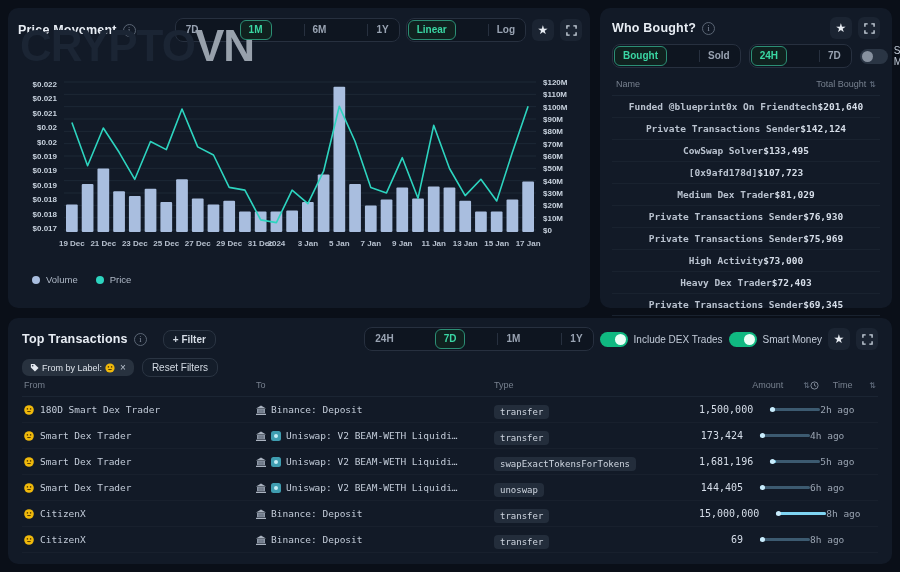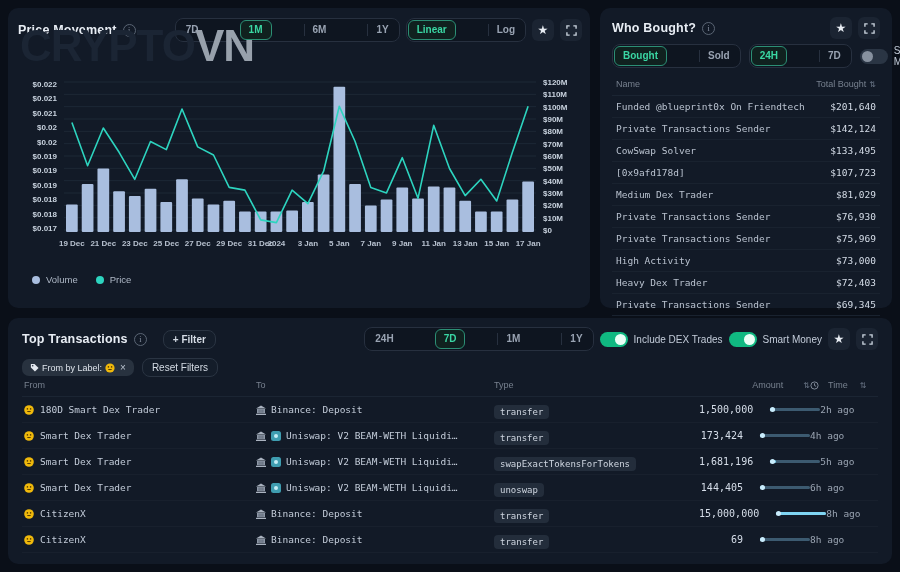--- a/index.html
+++ b/index.html
@@ -37,43 +37,43 @@
   .toggle-wrap{display:flex;align-items:center;gap:6px;}
   .toggle{width:28px;height:15px;border-radius:8px;background:#2a3544;position:relative;cursor:pointer;flex:none;}
   .toggle .knob{position:absolute;top:2px;left:2px;width:11px;height:11px;border-radius:50%;background:#87919f;}
   .toggle.on{background:#10b981;}
   .toggle.on .knob{left:auto;right:2px;background:#eafff6;}
   .toggle-label{font-size:10px;color:#c3ccd9;}
   .tbl-head{display:flex;align-items:center;font-size:9px;color:#77818f;margin-top:8px;
     padding:3px 4px 6px;border-bottom:1px solid #1b2533;}
   .sort{color:#6b7687;font-size:8px;margin-left:3px;}
   .who-rows{display:flex;flex-direction:column;}
-  .who-row{display:flex;align-items:center;justify-content:space-between;height:21px;
-    border-bottom:1px solid #19222f;padding:0 4px;cursor:pointer;}
+  .who-row{display:flex;align-items:center;justify-content:center;height:21px;
+    border-bottom:1px solid #19222f;padding:0 4px;cursor:pointer;font-weight:bold;}
   .mono{font-family:"DejaVu Sans Mono",monospace;}
   .who-name{font-size:9.5px;color:#b9c2cf;}
   .who-total{font-size:9.5px;color:#d5dde8;}
   .pagination{display:flex;align-items:center;gap:14px;padding:5px 4px;}
   .pg{font-family:"DejaVu Sans Mono",monospace;font-size:10px;cursor:pointer;}
   .pg.dim{color:#4a5565;} .pg.bright{color:#e8edf3;} .pg.mid{color:#8a94a3;}
   
   .tx-panel{flex:1;padding:9px 14px 0;display:flex;flex-direction:column;overflow:hidden;}
   .pill-btn{border:1px solid #2a3442;border-radius:8px;padding:3px 9px;font-size:10px;font-weight:bold;
     color:#d4dbe4;cursor:pointer;background:#141d2a;}
   .chips-row{display:flex;align-items:center;gap:8px;margin-top:7px;}
   .chip{display:flex;align-items:center;gap:3px;background:#28323f;border-radius:7px;padding:3px 8px;
     font-size:9px;color:#dde3ea;cursor:pointer;}
   .chip-x{color:#b8c1cd;font-size:10px;margin-left:2px;cursor:pointer;}
   .tx-head{display:flex;align-items:center;font-size:9px;color:#77818f;
     padding:3px 2px 6px;border-bottom:1px solid #1b2533;}
   .col-from{width:232px;flex:none;display:flex;align-items:center;gap:6px;}
   .col-to{width:238px;flex:none;display:flex;align-items:center;gap:5px;}
   .col-type{width:205px;flex:none;}
   .col-amount{flex:1;display:flex;align-items:center;justify-content:flex-end;gap:17px;}
-  .col-time{width:66px;flex:none;text-align:right;display:flex;align-items:center;justify-content:flex-start;gap:9px;}
+  .col-time{width:66px;flex:none;text-align:right;display:flex;align-items:center;justify-content:space-between;gap:9px;}
   .tx-row{display:flex;align-items:center;height:25px;border-bottom:1px solid #18202d;padding:0 2px;cursor:pointer;}
   .tx-cell-text{font-size:9.5px;color:#c3ccd9;white-space:nowrap;overflow:hidden;text-overflow:ellipsis;}
   .type-badge{display:inline-block;background:#232d3b;border-radius:4px;padding:2px 6px;font-size:9px;color:#cfd6e0;}
   .amt-num{font-size:10px;color:#d5dde8;}
   .abar{width:50px;height:3px;border-radius:2px;background:#3c5a70;position:relative;flex:none;}
   .afill{position:absolute;left:0;top:0;bottom:0;background:#7fd4f2;border-radius:2px;min-width:3px;}
   .afill::before{content:"";position:absolute;left:0;top:-1px;width:5px;height:5px;border-radius:50%;background:#c9ecfc;}
   .time-txt{font-size:9.5px;color:#9aa4b2;}
   svg{display:block;}
 </style>

